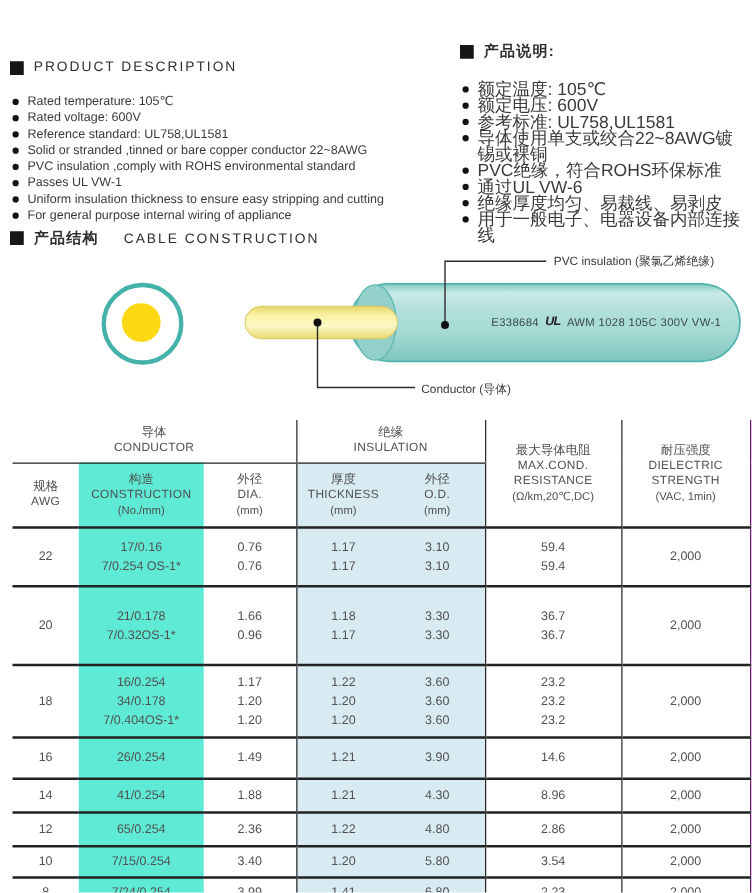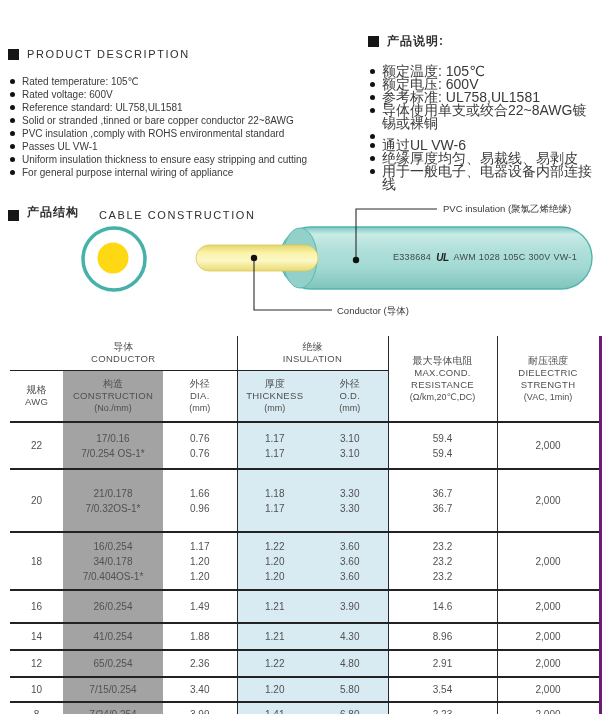--- a/index.html
+++ b/index.html
@@ -18,38 +18,38 @@
 
   
   .desc-en{position:absolute;left:8px;top:48px;width:354px;}
   .desc-zh{position:absolute;left:368px;top:33px;width:232px;}
   ul.blist{list-style:none;margin:15px 0 0 2px;padding:0;}
   ul.blist li{display:flex;align-items:flex-start;gap:7px;font-size:10px;line-height:13px;color:#3a3a3a;}
   .desc-zh ul.blist li{font-size:14px;}
   .blt{width:5px;height:5px;border-radius:50%;background:#111;flex:none;margin-top:4px;}
 
   
-  .cons-title{position:absolute;left:8px;top:204px;align-items:flex-end;}
+  .cons-title{position:absolute;left:8px;top:182px;}
   .cons-title .t-en{margin-left:12px;}
   .diagram{position:absolute;left:0;top:200px;width:603px;height:136px;}
   .diagram svg{position:absolute;left:0;top:0;}
   .lbl{position:absolute;font-size:9.5px;color:#3a3a3a;white-space:nowrap;}
   .lbl-pvc{left:443px;top:3px;}
   .lbl-cond{left:337px;top:105px;}
   .cable-print{position:absolute;left:378px;top:52px;width:214px;display:flex;gap:5px;
-    justify-content:center;align-items:flex-start;font-size:9px;color:#3c4a48;letter-spacing:.3px;white-space:nowrap;}
+    justify-content:center;align-items:center;font-size:9px;color:#3c4a48;letter-spacing:.3px;white-space:nowrap;}
   .ul-mark{font-weight:800;font-style:italic;font-size:10px;letter-spacing:-.5px;color:#222;}
 
   
   table.spec{position:absolute;left:10px;top:336px;width:590px;border-collapse:collapse;table-layout:fixed;}
   table.spec th,table.spec td{padding:0;font-weight:normal;text-align:center;vertical-align:middle;}
-  .bg-y{background:#a3a3a3;}
+  .bg-y{background:#5eead4;}
   .bg-b{background:#D8EAF2;}
   .bl{border-left:1px solid #2a2a2a;}
-  .br{border-right:3px solid #701a75;}
+  .br{border-right:1px solid #701a75;}
   .bb{border-bottom:1.5px solid #222;}
   tr.grp{height:34px;}
   tr.colhdr{height:52px;}
   tr.colhdr th{border-bottom:2px solid #222;}
   th.hd-span{border-bottom:2px solid #222;}
   .hz{font-size:10px;color:#4f4f4f;line-height:12px;}
   .he{font-size:9.5px;color:#4f4f4f;line-height:12px;letter-spacing:.3px;}
   .hu{font-size:9px;color:#4f4f4f;line-height:12px;}
   tbody td{border-bottom:2px solid #222;font-size:10px;color:#515151;}
   tbody td div{line-height:15px;}
@@ -119,20 +119,21 @@
       <li>
           <span class="blt"></span>
           <span>参考标准: UL758,UL1581</span>
         </li>
       <li>
           <span class="blt"></span>
           <span>导体使用单支或绞合22~8AWG镀锡或裸铜</span>
         </li>
       <li>
           <span class="blt"></span>
+          <span>PVC绝缘，符合ROHS环保标准</span>
         </li>
       <li>
           <span class="blt"></span>
           <span>通过UL VW-6</span>
         </li>
       <li>
           <span class="blt"></span>
           <span>绝缘厚度均匀、易裁线、易剥皮</span>
         </li>
       <li>
@@ -372,21 +373,21 @@
         <td>
             <div>2.36</div>
           </td>
         <td class="bg-b bl">
             <div>1.22</div>
           </td>
         <td class="bg-b">
             <div>4.80</div>
           </td>
         <td class="bl">
-            <div>2.91</div>
+            <div>2.86</div>
           </td>
         <td class="bl br">2,000</td>
       </tr>
       <tr class="h25">
         <td>10</td>
         <td class="bg-y">
             <div>7/15/0.254</div>
           </td>
         <td>
             <div>3.40</div>

